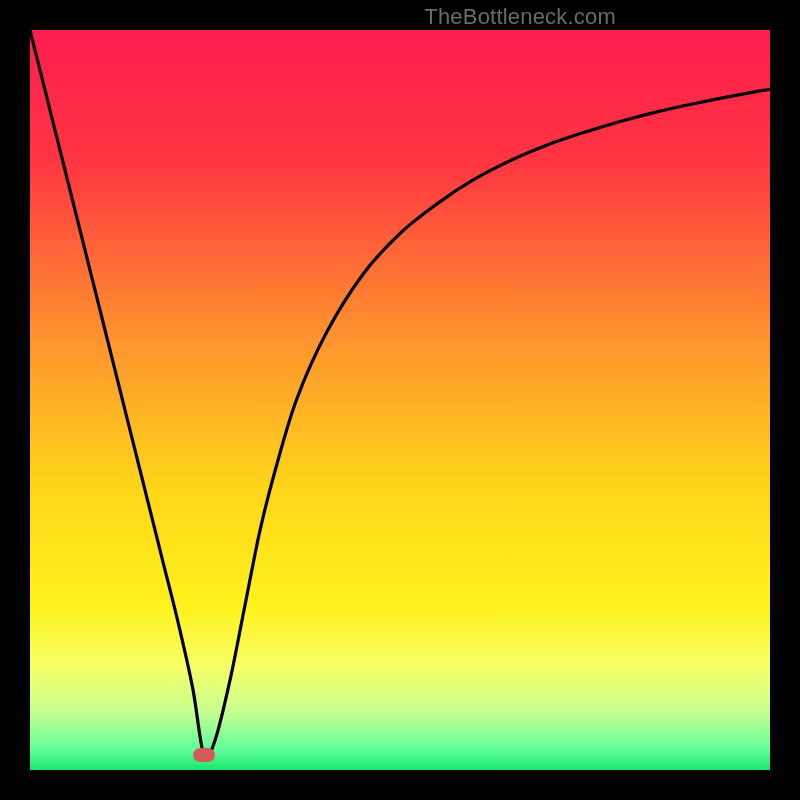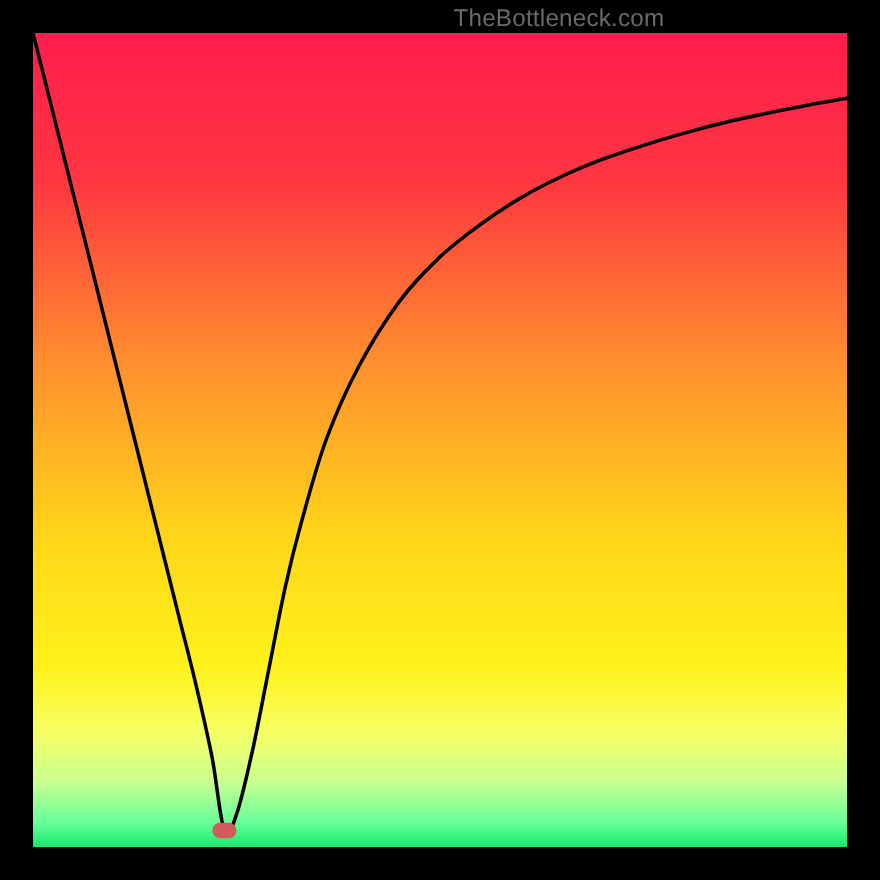--- a/index.html
+++ b/index.html
@@ -9,20 +9,21 @@
     height: 800px;
     overflow: hidden;
     background: #000;
     font-family: Arial, Helvetica, sans-serif;
   }
   .frame {
     position: relative;
     width: 636px;
     height: 800px;
     background: #000;
+    padding-left: 12px;
   }
   .plot-area {
     position: absolute;
     left: 30px;
     top: 30px;
     width: 740px;
     height: 740px;
     overflow: hidden;
   }
   .gradient-bg {

